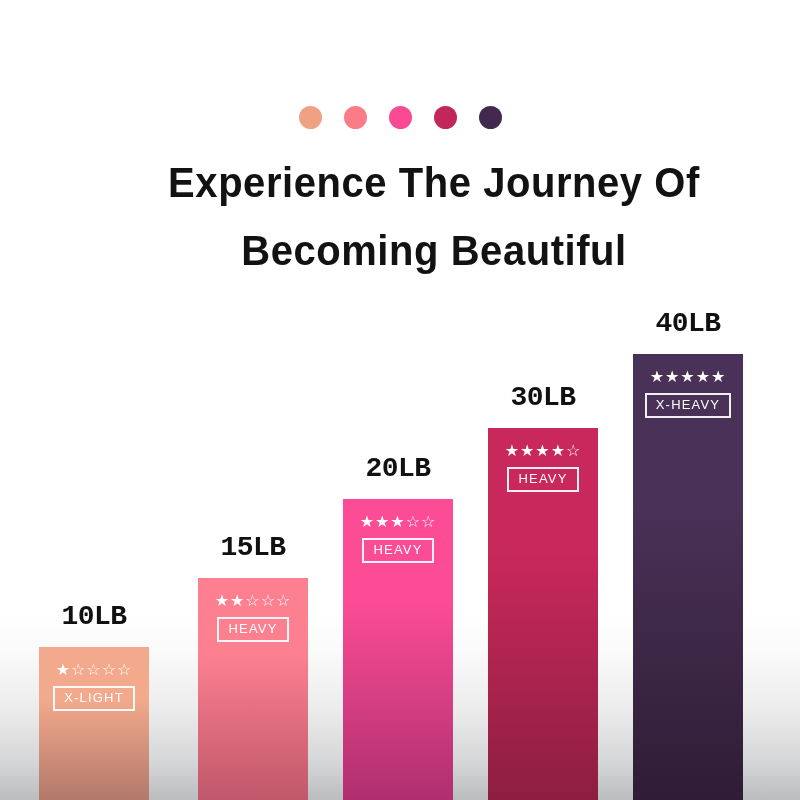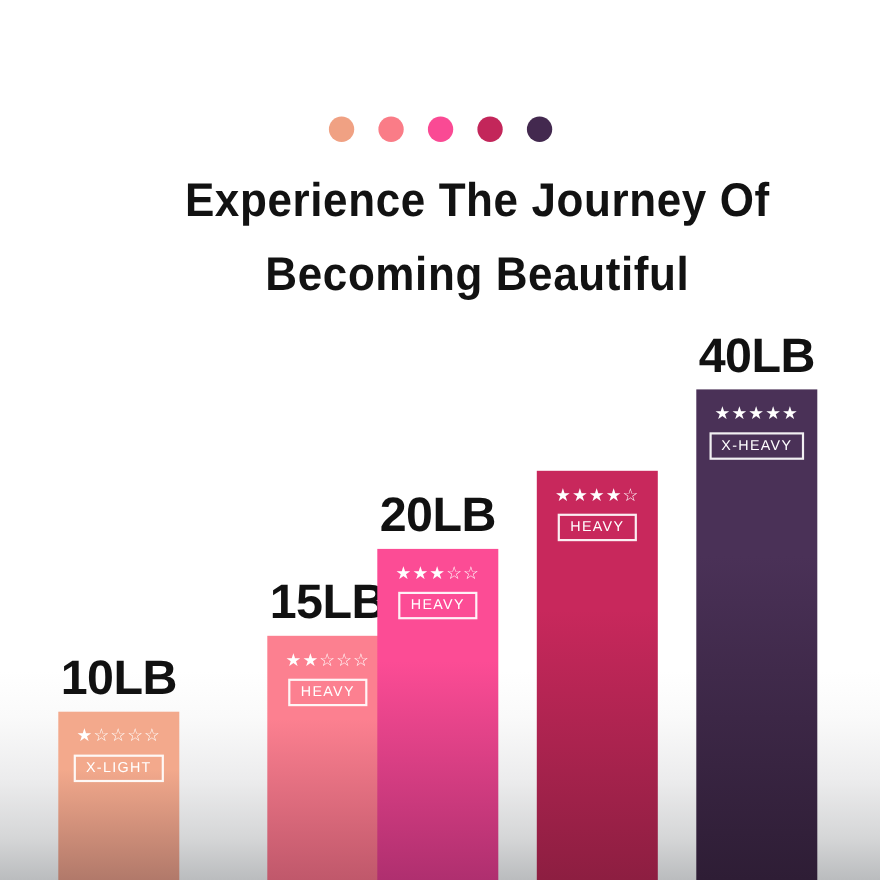--- a/index.html
+++ b/index.html
@@ -92,23 +92,23 @@
     position: absolute;
     bottom: 0;
   }
   .bar-cap-label {
     position: absolute;
     left: 50%;
     transform: translateX(-50%);
     bottom: 100%;
     margin-bottom: 8px;
     color: #111111;
-    font-family: Liberation Sans, sans-serif;
+    font-family: Liberation Mono, monospace;
     font-weight: bold;
-    font-size: 44px;
+    font-size: 28px;
     line-height: 44px;
     letter-spacing: -0.5px;
     white-space: nowrap;
   }
   .bar-body {
     position: relative;
     width: 100%;
     height: 100%;
     overflow: hidden;
   }
@@ -142,48 +142,49 @@
   }
 </style>
 </head>
 <body>
 
 <div id="stage">
 
   <div id="floor"></div>
 
   <div id="chart">
-      <div class="bar-group" style="left: 53px; width: 110px; height: 153px;">
+      <div class="bar-group" style="left: 39px; width: 110px; height: 153px;">
         <div class="bar-cap-label">10LB</div>
         <div class="bar-body" style="background: linear-gradient(rgb(243, 169, 140) 0%, rgb(243, 169, 140) 34%, rgb(177, 121, 106) 100%);">
           <div class="bar-inner">
             <div class="star-row">★☆☆☆☆</div>
             <div class="tier-box">X-LIGHT</div>
           </div>
         </div>
       </div>
-      <div class="bar-group" style="left: 198px; width: 110px; height: 222px; margin-left: 45px;">
+      <div class="bar-group" style="left: 198px; width: 110px; height: 222px;">
         <div class="bar-cap-label">15LB</div>
         <div class="bar-body" style="background: linear-gradient(rgb(252, 128, 144) 0%, rgb(252, 128, 144) 34%, rgb(192, 88, 107) 100%);">
           <div class="bar-inner">
             <div class="star-row">★★☆☆☆</div>
             <div class="tier-box">HEAVY</div>
           </div>
         </div>
       </div>
       <div class="bar-group" style="left: 343px; width: 110px; height: 301px;">
         <div class="bar-cap-label">20LB</div>
         <div class="bar-body" style="background: linear-gradient(rgb(252, 76, 149) 0%, rgb(252, 76, 149) 34%, rgb(175, 47, 111) 100%);">
           <div class="bar-inner">
             <div class="star-row">★★★☆☆</div>
             <div class="tier-box">HEAVY</div>
           </div>
         </div>
       </div>
       <div class="bar-group" style="left: 488px; width: 110px; height: 372px;">
+        <div class="bar-cap-label">30LB</div>
         <div class="bar-body" style="background: linear-gradient(rgb(200, 40, 92) 0%, rgb(200, 40, 92) 34%, rgb(141, 30, 65) 100%);">
           <div class="bar-inner">
             <div class="star-row">★★★★☆</div>
             <div class="tier-box">HEAVY</div>
           </div>
         </div>
       </div>
       <div class="bar-group" style="left: 633px; width: 110px; height: 446px;">
         <div class="bar-cap-label">40LB</div>
         <div class="bar-body" style="background: linear-gradient(rgb(74, 49, 87) 0%, rgb(74, 49, 87) 34%, rgb(46, 29, 53) 100%);">

